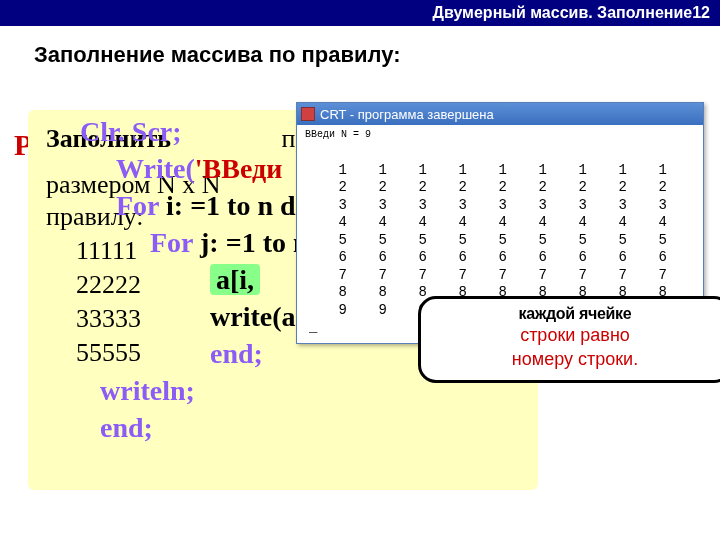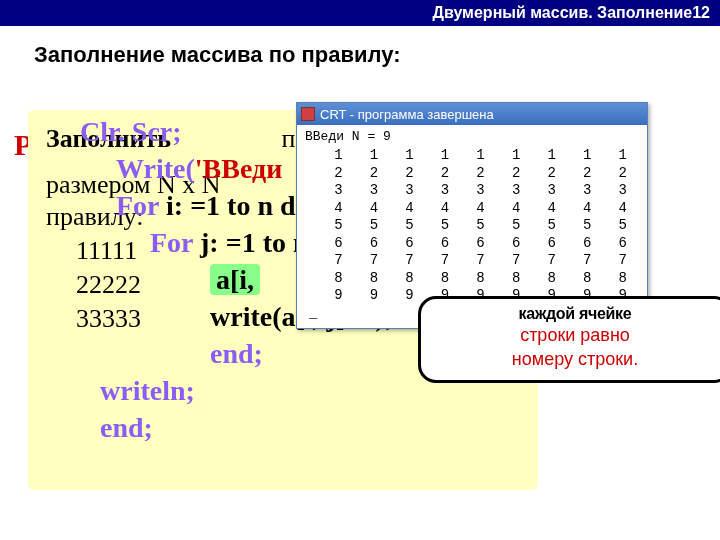--- a/index.html
+++ b/index.html
@@ -77,21 +77,21 @@
   .code-overlay .l4 { margin-left: 150px; }
   .code-overlay .l5 { margin-left: 150px; }
   .code-overlay .l6 { margin-left: 150px; }
   .code-overlay .l7 { margin-left: 40px; }
   .code-overlay .l8 { margin-left: 40px; }
 
   .crt-window {
     position: absolute;
     left: 296px;
     top: 102px;
-    width: 352px;
+    width: 408px;
     background: #ffffff;
     border: 1px solid #5a7fb8;
     box-shadow: 2px 2px 4px rgba(0,0,0,0.3);
     font-family: "Courier New", monospace;
   }
   .crt-title {
     background: linear-gradient(#5c8fd6, #3a6fbf);
     color: #ffffff;
     font-family: Tahoma, sans-serif;
     font-size: 13px;
@@ -108,21 +108,21 @@
     margin-right: 5px;
     display: inline-block;
   }
   .crt-body {
     background: #ffffff;
     padding: 4px 8px 6px 8px;
     font-size: 14px;
     color: #000;
     line-height: 1.25;
   }
-  .crt-body .prompt { font-size: 13px; margin-bottom: 2px;}
+  .crt-body .prompt { font-size: 10px; margin-bottom: 20px;}
   .crt-body table { border-collapse: collapse; margin-left: 14px; }
   .crt-body td { width: 40px; text-align: right; padding-right: 12px; font-size: 14px; }
   .cursor { padding-left: 4px; }
 
   .bubble {
     position: absolute;
     left: 418px;
     top: 296px;
     width: 314px;
     background: #ffffff;
@@ -163,20 +163,21 @@
   <div class="task">
     <span class="fill">Заполнить</span>
     &nbsp;&nbsp;&nbsp;&nbsp;&nbsp;&nbsp;&nbsp;&nbsp;&nbsp;&nbsp;&nbsp;&nbsp;&nbsp;&nbsp;&nbsp;
     <span>пр</span>
   </div>
   <div class="sizes">размером   N  x   N</div>
   <div class="pravilu">правилу:</div>
   <div class="num">11111</div>
   <div class="num">22222</div>
   <div class="num">33333</div>
+  <div class="num">55555</div>
 </div>
 
 <div class="code-overlay">
   <div class="l1 kw">Clr. Scr;</div>
   <div class="l2">
     <span class="kw">Write(</span><span class="str">'ВВеди</span>
   </div>
   <div class="l2">
     <span class="kw">For</span><span> i: =1 to n d</span>
   </div>

